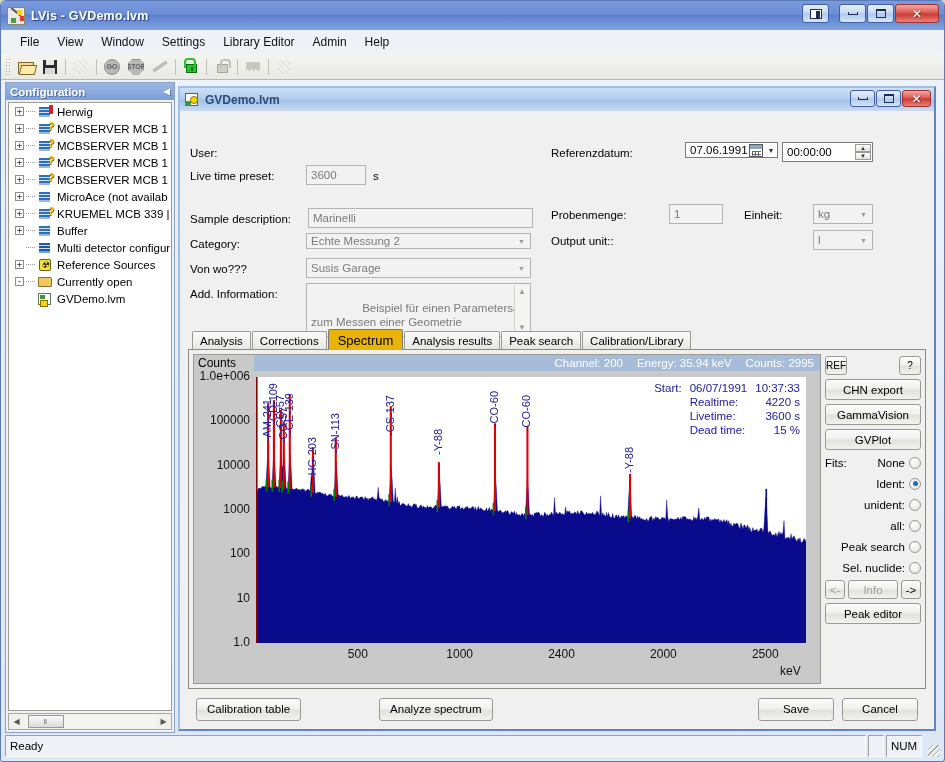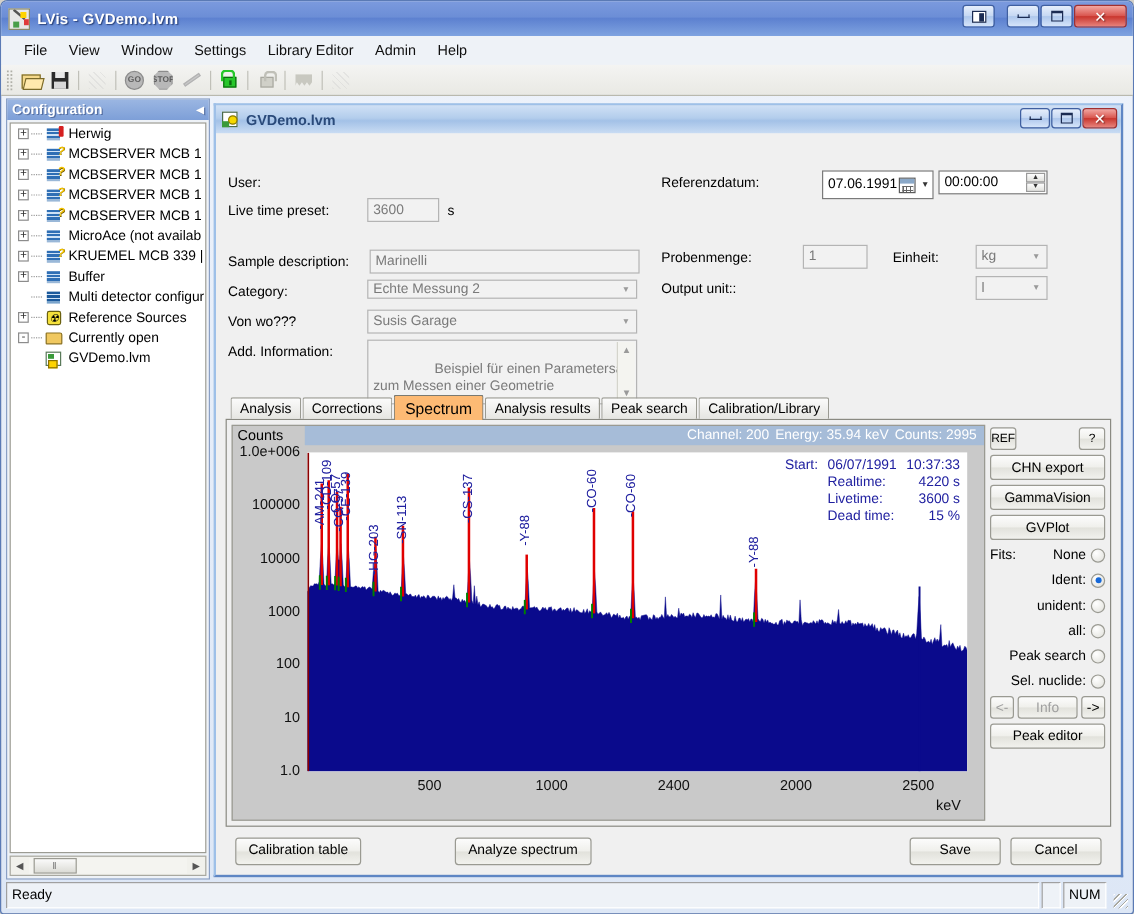--- a/index.html
+++ b/index.html
@@ -235,37 +235,37 @@
   
   #tabs-row { flex: 0 0 20px; display: flex; align-items: flex-end; padding-left: 4px; position: relative; z-index: 3; }
   .tab {
     height: 18px; padding: 4px 7px; font-size: 11.5px; color: #000;
     background: linear-gradient(to bottom,#fbfbfb,#e6e6e2);
     border: 1px solid #9a9a92; border-bottom: none;
     display: flex; align-items: center; margin-right: 1px;
     border-radius: 2px 2px 0 0;
   }
   .tab.active {
-    height: 21px; background: #fdba74; font-size: 13px; font-weight: normal;
+    height: 21px; background: #eab308; font-size: 13px; font-weight: normal;
     border-color: #7a7a72; margin-bottom: -1px; padding: 0 9px;
   }
 
   
   #spectrum-panel {
     flex: 1 1 auto; border: 1px solid #8a8a82; background: #f0f0f0;
     display: flex; min-height: 0; padding: 4px; gap: 4px;
   }
   #plot-wrap { flex: 1 1 auto; display: flex; flex-direction: column; min-width: 0;
      border: 1px solid #9a9a92; background: #c9c9c9; }
   #plot-header { flex: 0 0 16px; display: flex; align-items: center; }
   #plot-header .counts-lbl { font-size: 12px; color: #000; padding-left: 4px; width: 60px; }
   #plot-header .readout {
     flex: 1 1 auto; background: #a6bcd8; color: #ffffff; font-size: 11.5px;
     height: 16px; display: flex; align-items: center; justify-content: flex-end;
-    padding-right: 6px; gap: 5px;
+    padding-right: 6px; gap: 14px;
   }
   #plot-body { flex: 1 1 auto; position: relative; }
   .yt { position: absolute; right: 0; font-size: 12px; color: #111; text-align: right; white-space: nowrap;}
   .xt { position: absolute; top: 0; font-size: 12px; color: #111; text-align: center; white-space: nowrap;}
   .kev-lbl { position: absolute; font-size: 12px; color: #111; }
 
   #plot-canvas-area { position: absolute; background: #ffffff; overflow: hidden; }
   .peak-label {
     position: absolute; writing-mode: vertical-rl; transform: rotate(180deg);
     font-size: 11px; color: #2020a0; white-space: nowrap; letter-spacing: 0px;
@@ -584,21 +584,21 @@
 zum Messen einer Geometrie</span>
                 <span class="ta-scroll">
                   <span>▲</span>
                   <span>▼</span>
                 </span>
               </div>
             </div>
 
             <div class="form-right">
               <span class="f-label" style="left:8px;top:30px">Referenzdatum:</span>
-              <div class="f-ctrl enabled" style="left:142px;top:25px;width:93px;height:24px">
+              <div class="f-ctrl enabled" style="left:142px;top:25px;width:93px;height:16px">
                 <span>07.06.1991</span>
                 <span class="cal-ico"></span>
                 <span class="dd-arrow" style="flex:0 0 12px">▼</span>
               </div>
               <div class="f-ctrl enabled" style="left:239px;top:25px;width:91px;height:20px">
                 <span>00:00:00</span>
                 <span class="spin">
                     <div>▲</div>
                     <div>▼</div>
                   </span>

